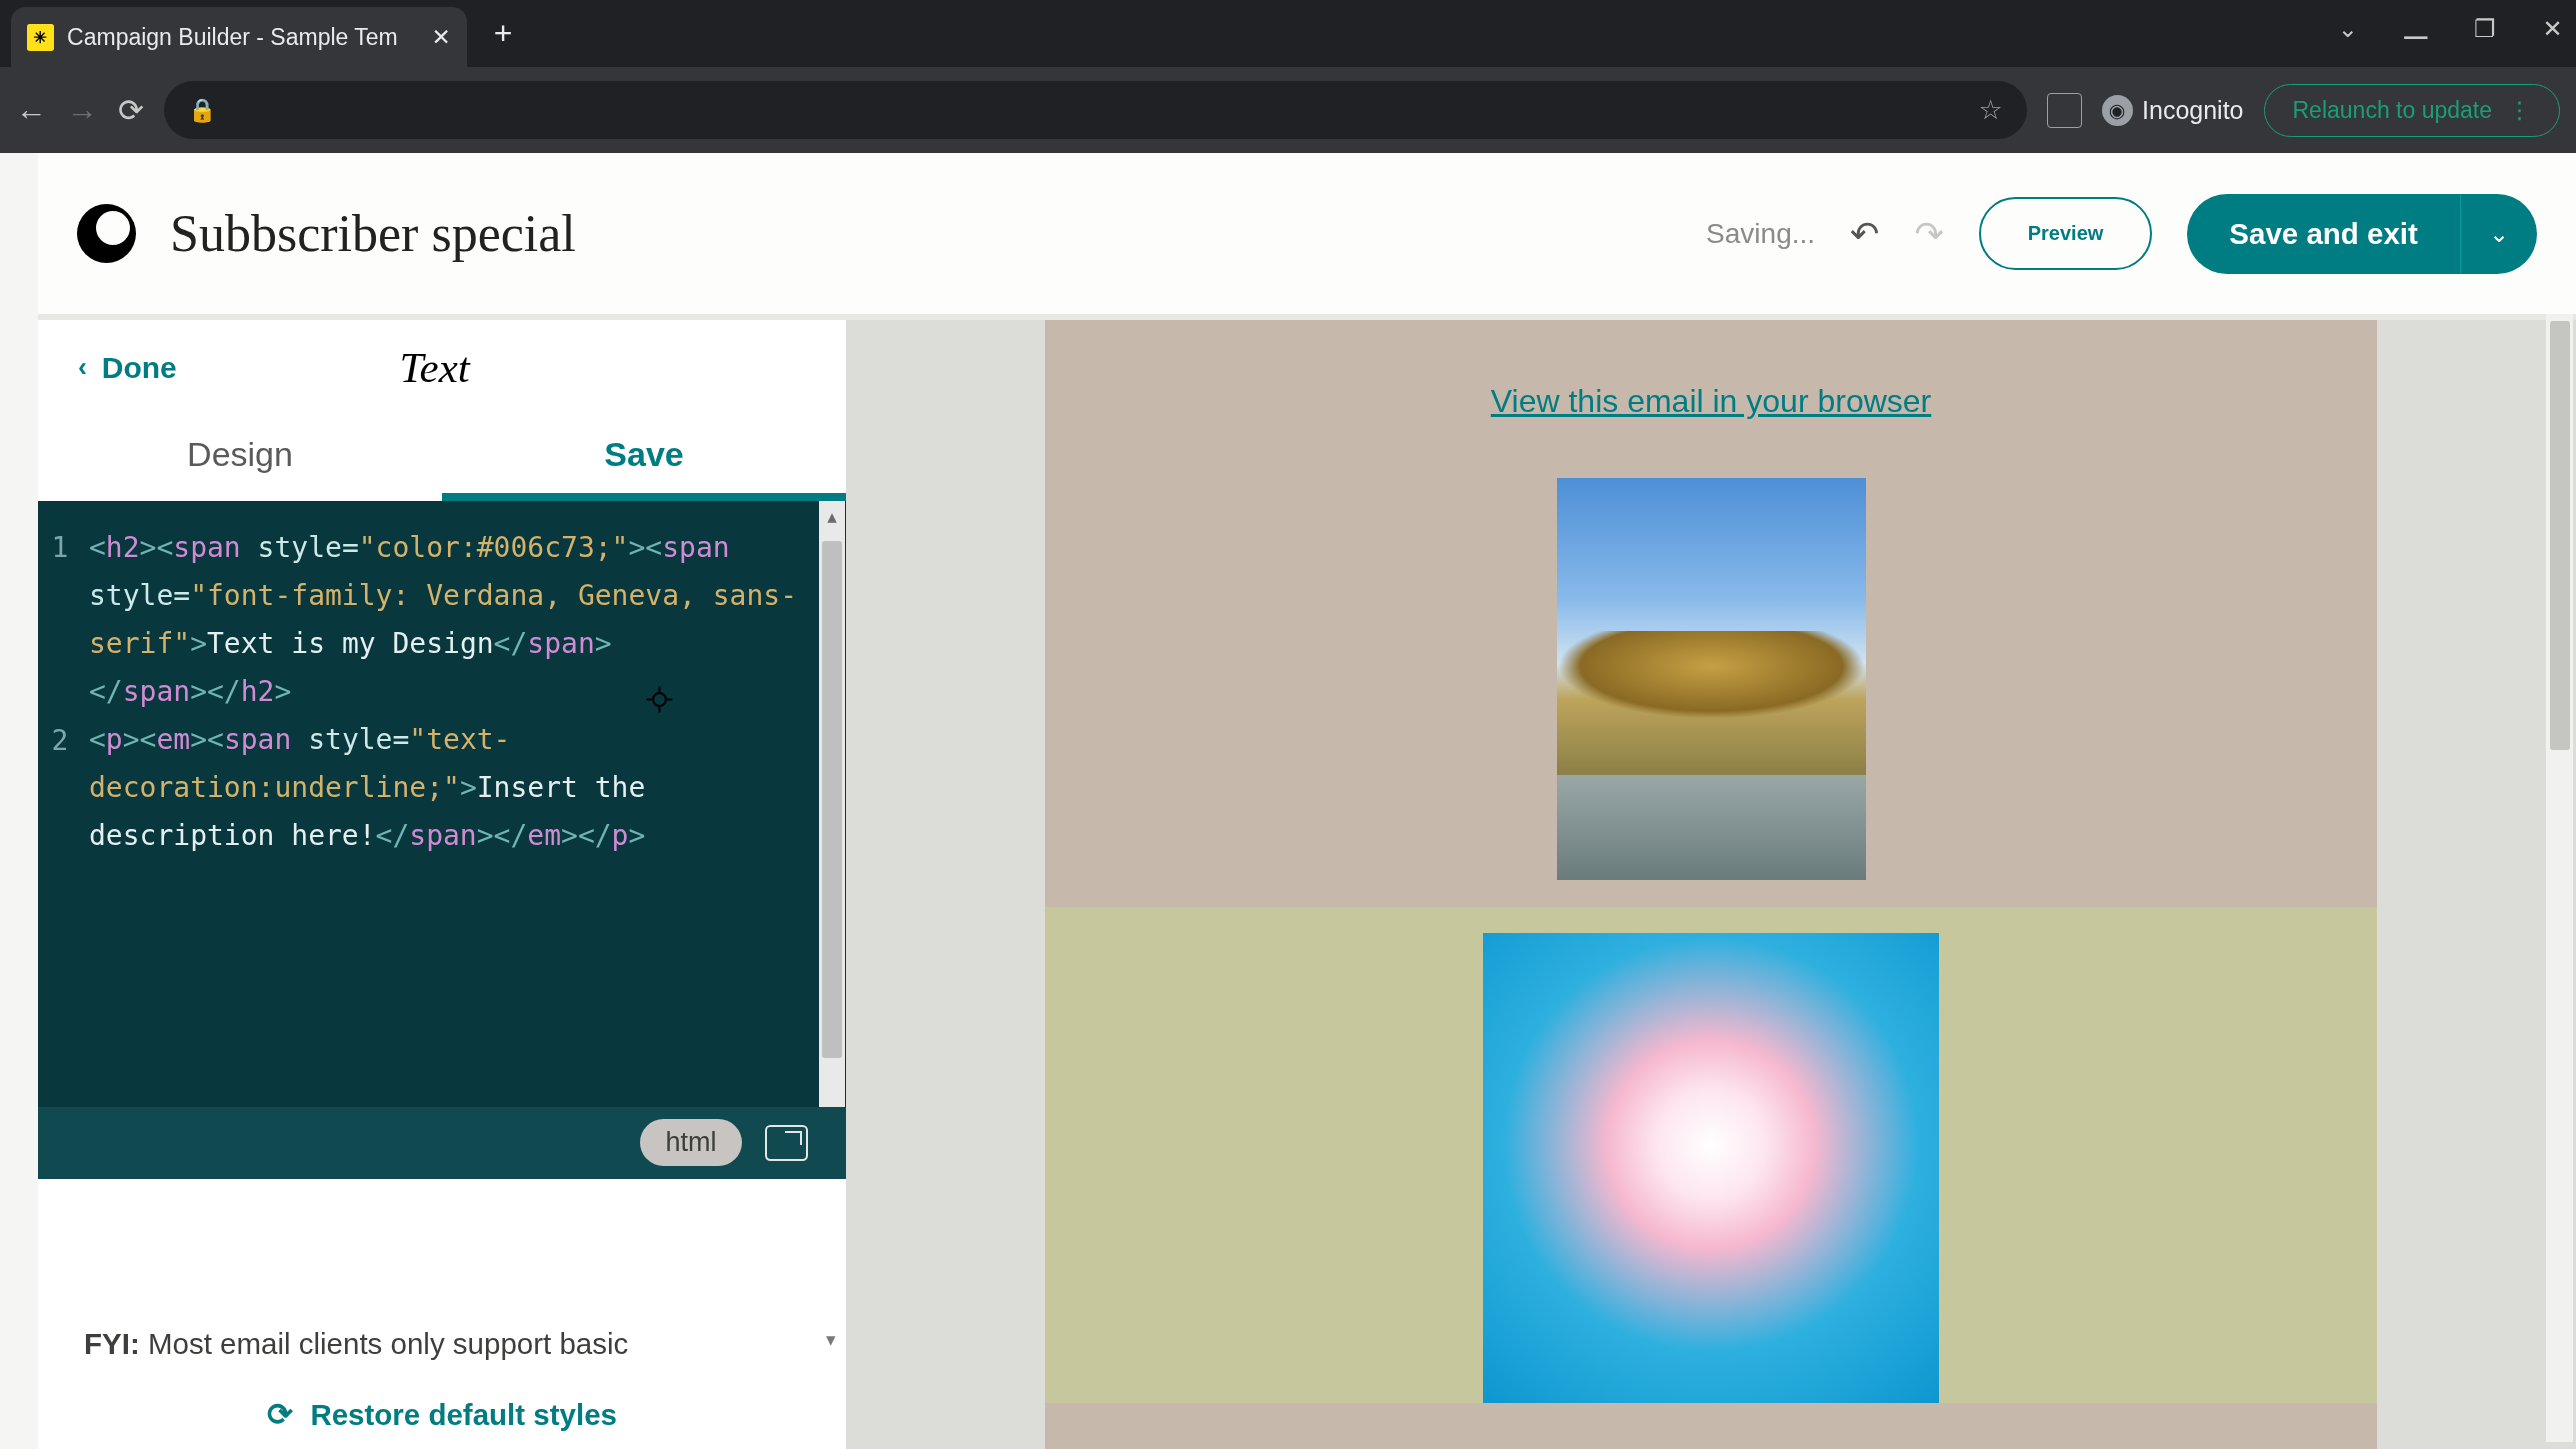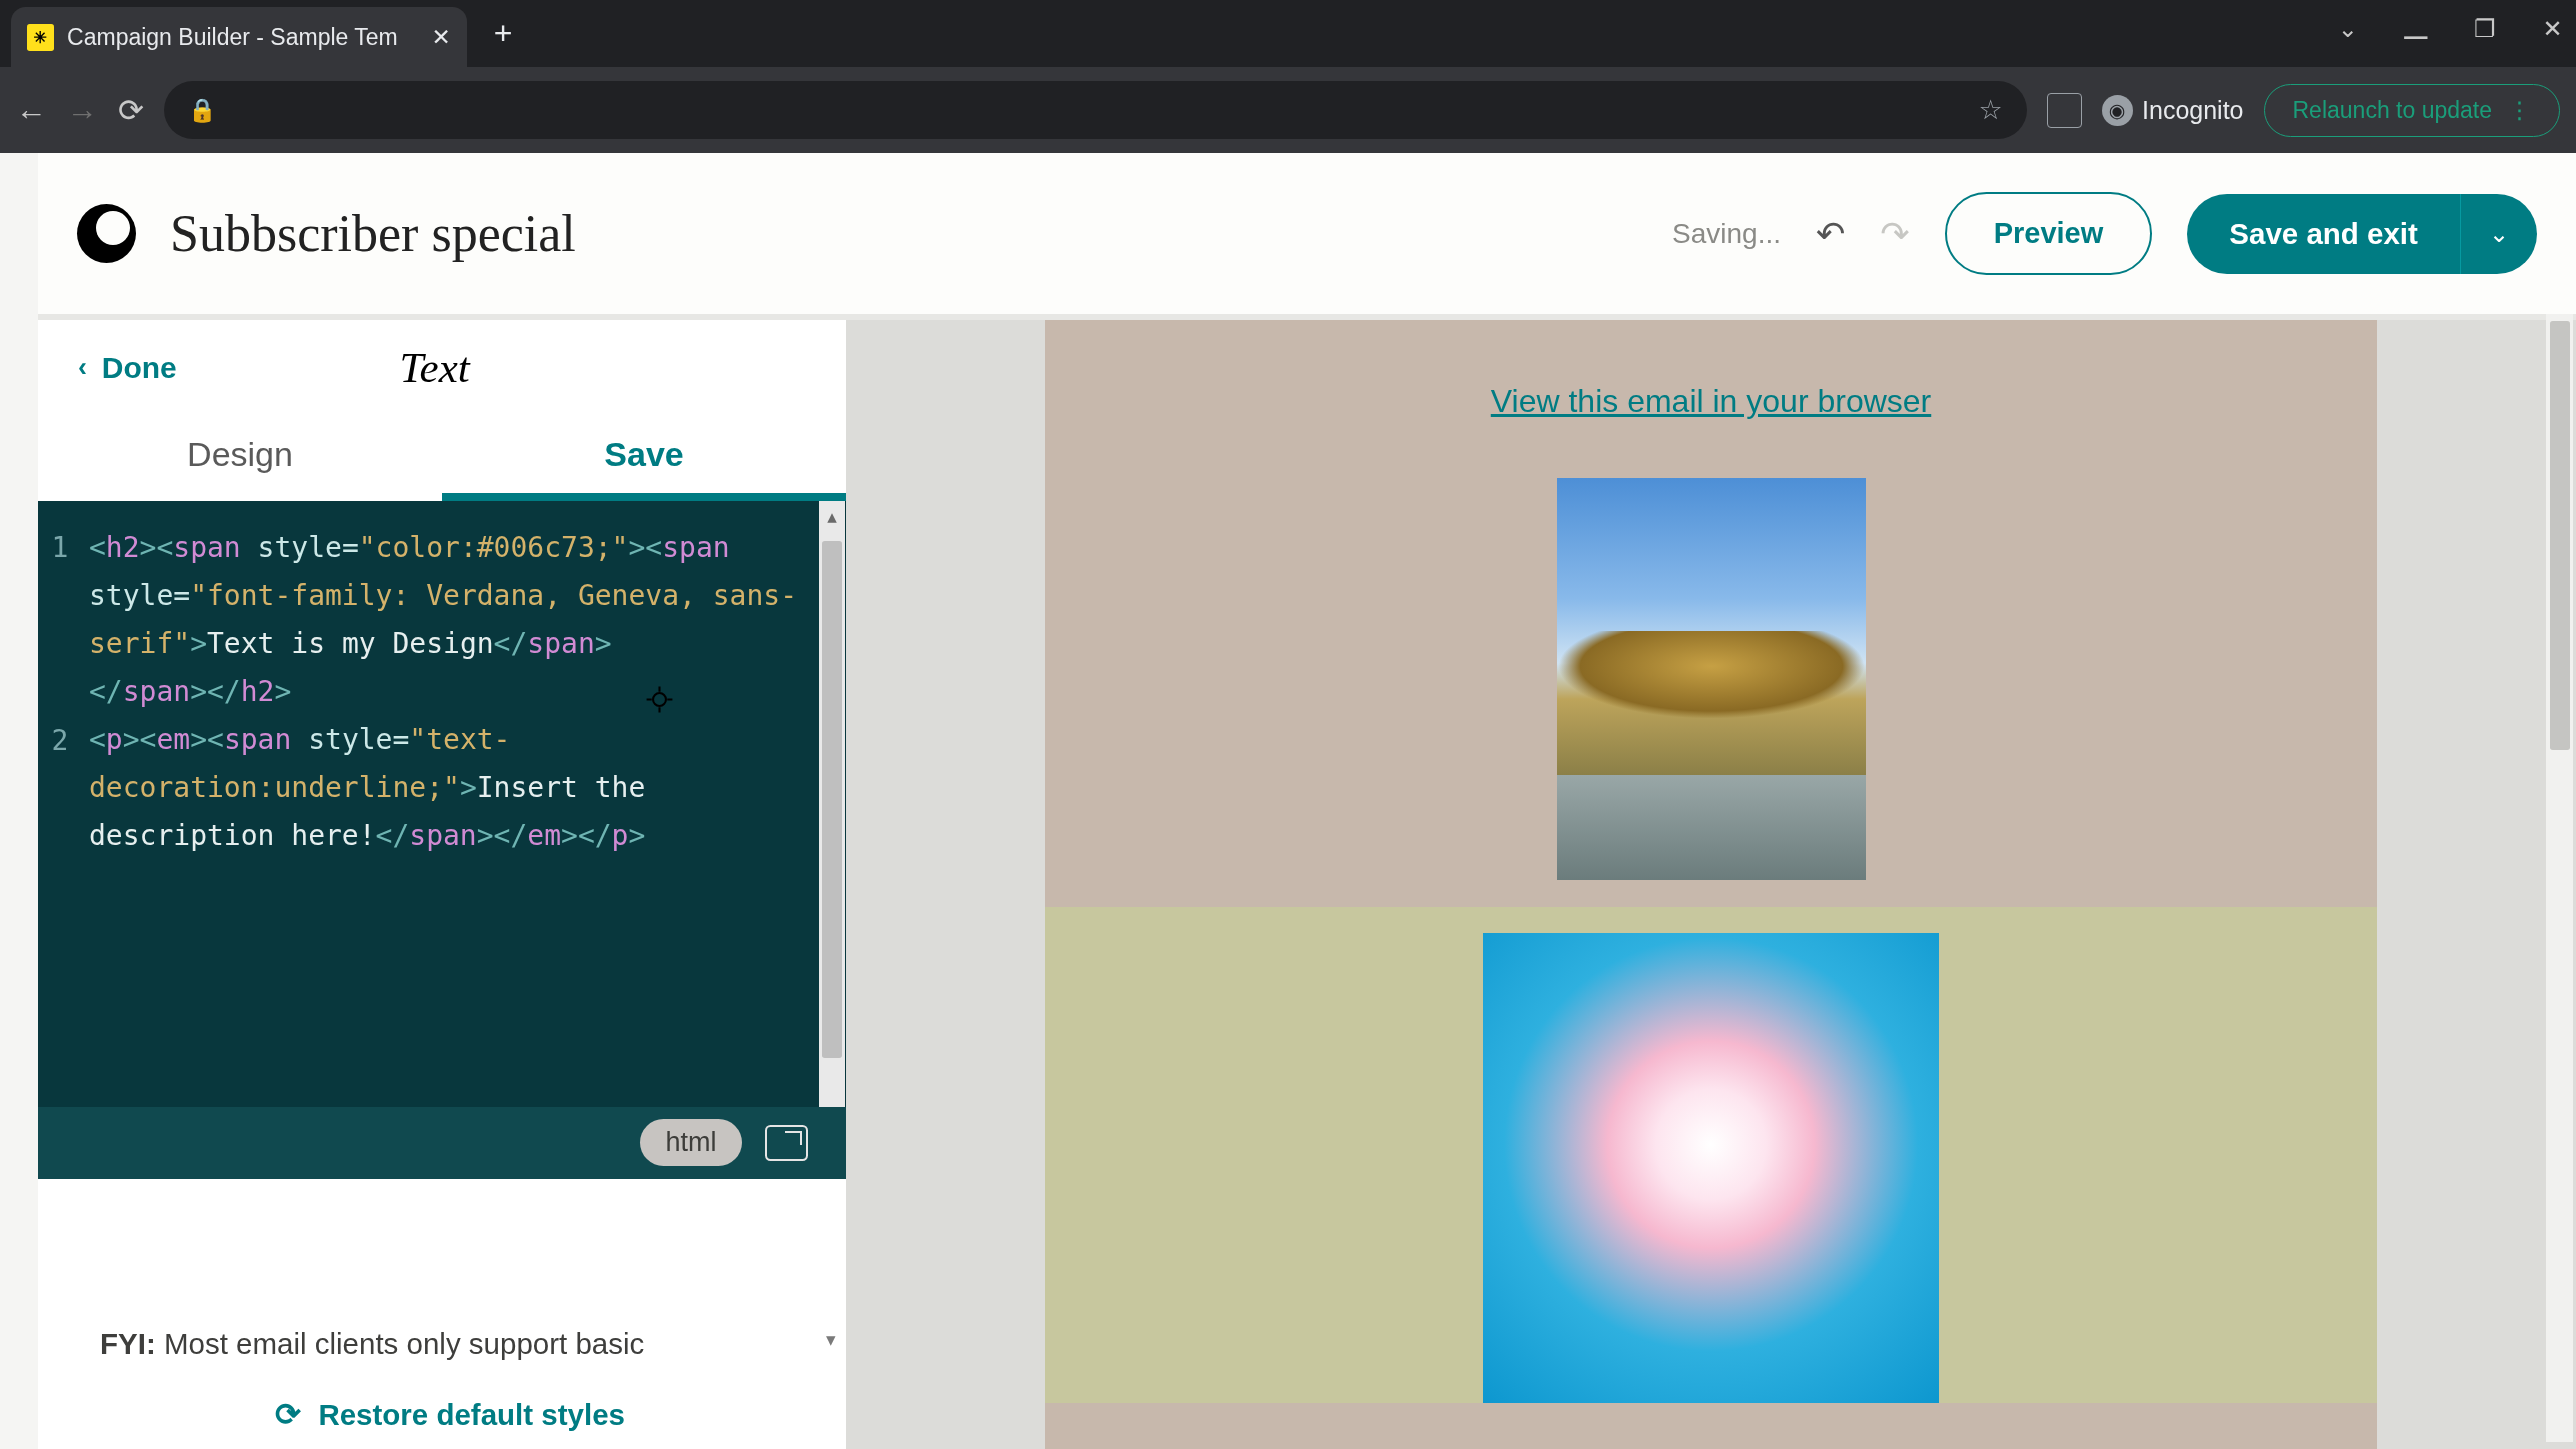--- a/index.html
+++ b/index.html
@@ -28,21 +28,21 @@
   
   .app { width:100%; height:calc(1449px - 153px); background:#f5f5f3; position:relative;padding-left:38px; }
   .app-bar { height:161px; background:#fdfdfb; display:flex; align-items:center; padding:0 39px; gap:34px;}
   .chimp { width:59px; height:59px; background:#000; border-radius:50%; position:relative;}
   .chimp::after{content:""; position:absolute; width:34px; height:34px; background:#fdfdfb; border-radius:50%; top:6.7px; left:19px;}
   .campaign { font-family:Georgia,'Times New Roman',serif; font-size:52px; font-weight:500; color:#222;}
   .bar-right { margin-left:auto; display:flex; align-items:center; gap:35px;}
   .saving { color:#8a8a86; font-size:28px;}
   .undo,.redo { font-size:35px; color:#555;}
   .redo { color:#c7c7c3;}
-  .btn-outline { border:2px solid #007c83; color:#007c83; background:transparent; border-radius:54px; padding:23px 47px; font-size:29px; font-weight:600;}
+  .btn-outline { border:2px solid #007c83; color:#007c83; background:transparent; border-radius:54px; padding:23px 47px; font-size:20px; font-weight:600;}
   .btn-fill-grp { display:flex;}
   .btn-fill { background:#007c83; color:#fff; border-radius:54px 0 0 54px; padding:23px 42px; font-size:29.5px; font-weight:600; border:none;}
   .btn-drop { background:#007c83; color:#fff; border-radius:0 54px 54px 0; padding:23px 28px; font-size:24px; border:none; border-left:1.3px solid #069aa1;}
   
   .workspace { display:flex; height:calc(100% - 167px); }
   .left { width:808px; background:#ffffff; display:flex; flex-direction:column; position:relative;}
   .done-row { display:flex; align-items:center; padding:23px 40px; gap:14.8px;}
   .done { color:#007c83; font-size:30px; font-weight:600;}
   .chev { color:#007c83; font-size:27px; font-weight:bold;}
   .panel-title { font-family:Georgia,serif; font-size:43px; margin-left:208px;font-style:italic;}
@@ -57,21 +57,21 @@
   .editor-scroll-v .th { position:absolute; left:2.7px; top:40px; width:20px; height:517px; background:#bfbfbf; border-radius:2.7px;}
   .editor-scroll-v .arr { position:absolute; left:0; right:0; text-align:center; color:#6a6a6a; font-size:19px;}
   .gut { position:absolute; left:13.4px; color:#7ba7ab; font-size:28px;}
   .g1{ top:23px;} .g2{ top:216px;}
   .tk-tag{ color:#d18bd4;} .tk-br{ color:#6fb5b3;} .tk-attr{color:#cce8e8;} .tk-str{color:#d4b26a;} .tk-txt{color:#e6efef;}
   .editor-foot { position:absolute; left:0; right:0; bottom:0; height:72px; background:#10494f; display:flex; align-items:center; justify-content:flex-end; padding-right:38px; gap:23px;}
   .pill { background:#c7c4c1; color:#3d3d3a; border-radius:27px; padding:8px 25.5px; font-size:27px;}
   .expand { width:43px; height:36px; border:2.7px solid #e5e5e5; border-radius:5.4px; position:relative;}
   .expand::after{content:""; position:absolute; right:4px; top:4px; width:14.8px; height:12px; border-top:2.7px solid #e5e5e5; border-right:2.7px solid #e5e5e5;}
   
-  .left-footerzone{ background:#fff; position:absolute; left:16px; right:0; bottom:0; }
+  .left-footerzone{ background:#fff; position:absolute; left:0; right:0; bottom:0; }
   .fyi { padding:31px 46px 0; font-size:29.5px; color:#3e3e3c;}
   .fyi b { font-weight:700;}
   .restore { display:flex; align-items:center; justify-content:center; gap:17.4px; color:#007c83; font-size:29.5px; font-weight:600; padding:35px 0 16px;}
   .restore-ic{ font-size:31px;}
   .left-inner-scroll { position:absolute; right:0; top:6.7px; bottom:94px; width:24px;}
   .left-inner-scroll .arr-dn { position:absolute; bottom:4px; left:4px; font-size:19px; color:#7a7a7a;}
   
   .cursor{ position:absolute; top:531px; left:644px; width:31px; height:31px; pointer-events:none; z-index:40;}
   .cursor svg{ width:31px; height:31px;}
   

